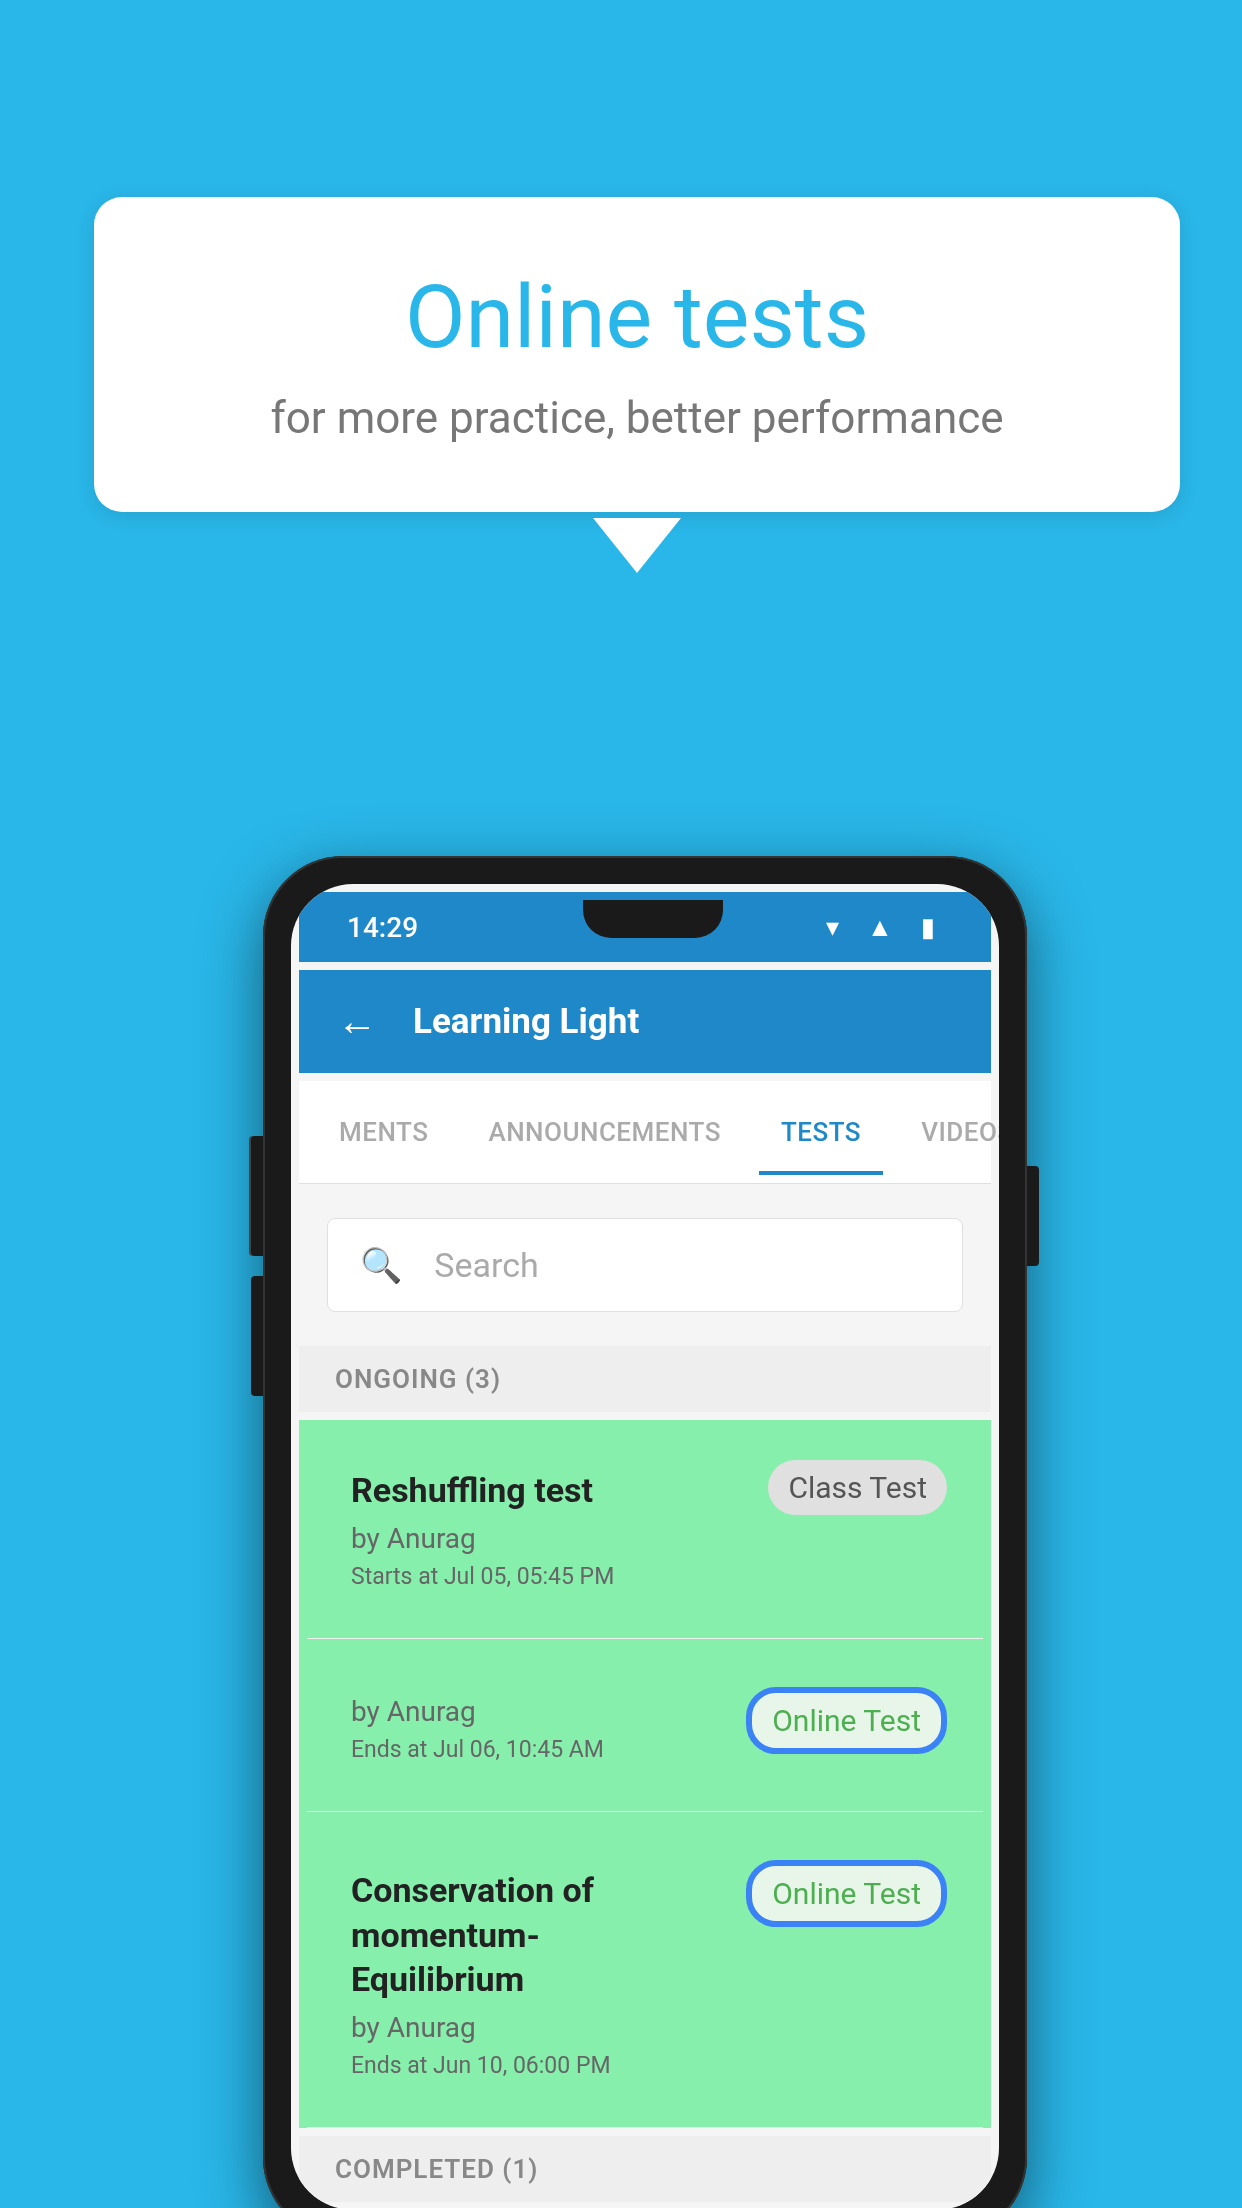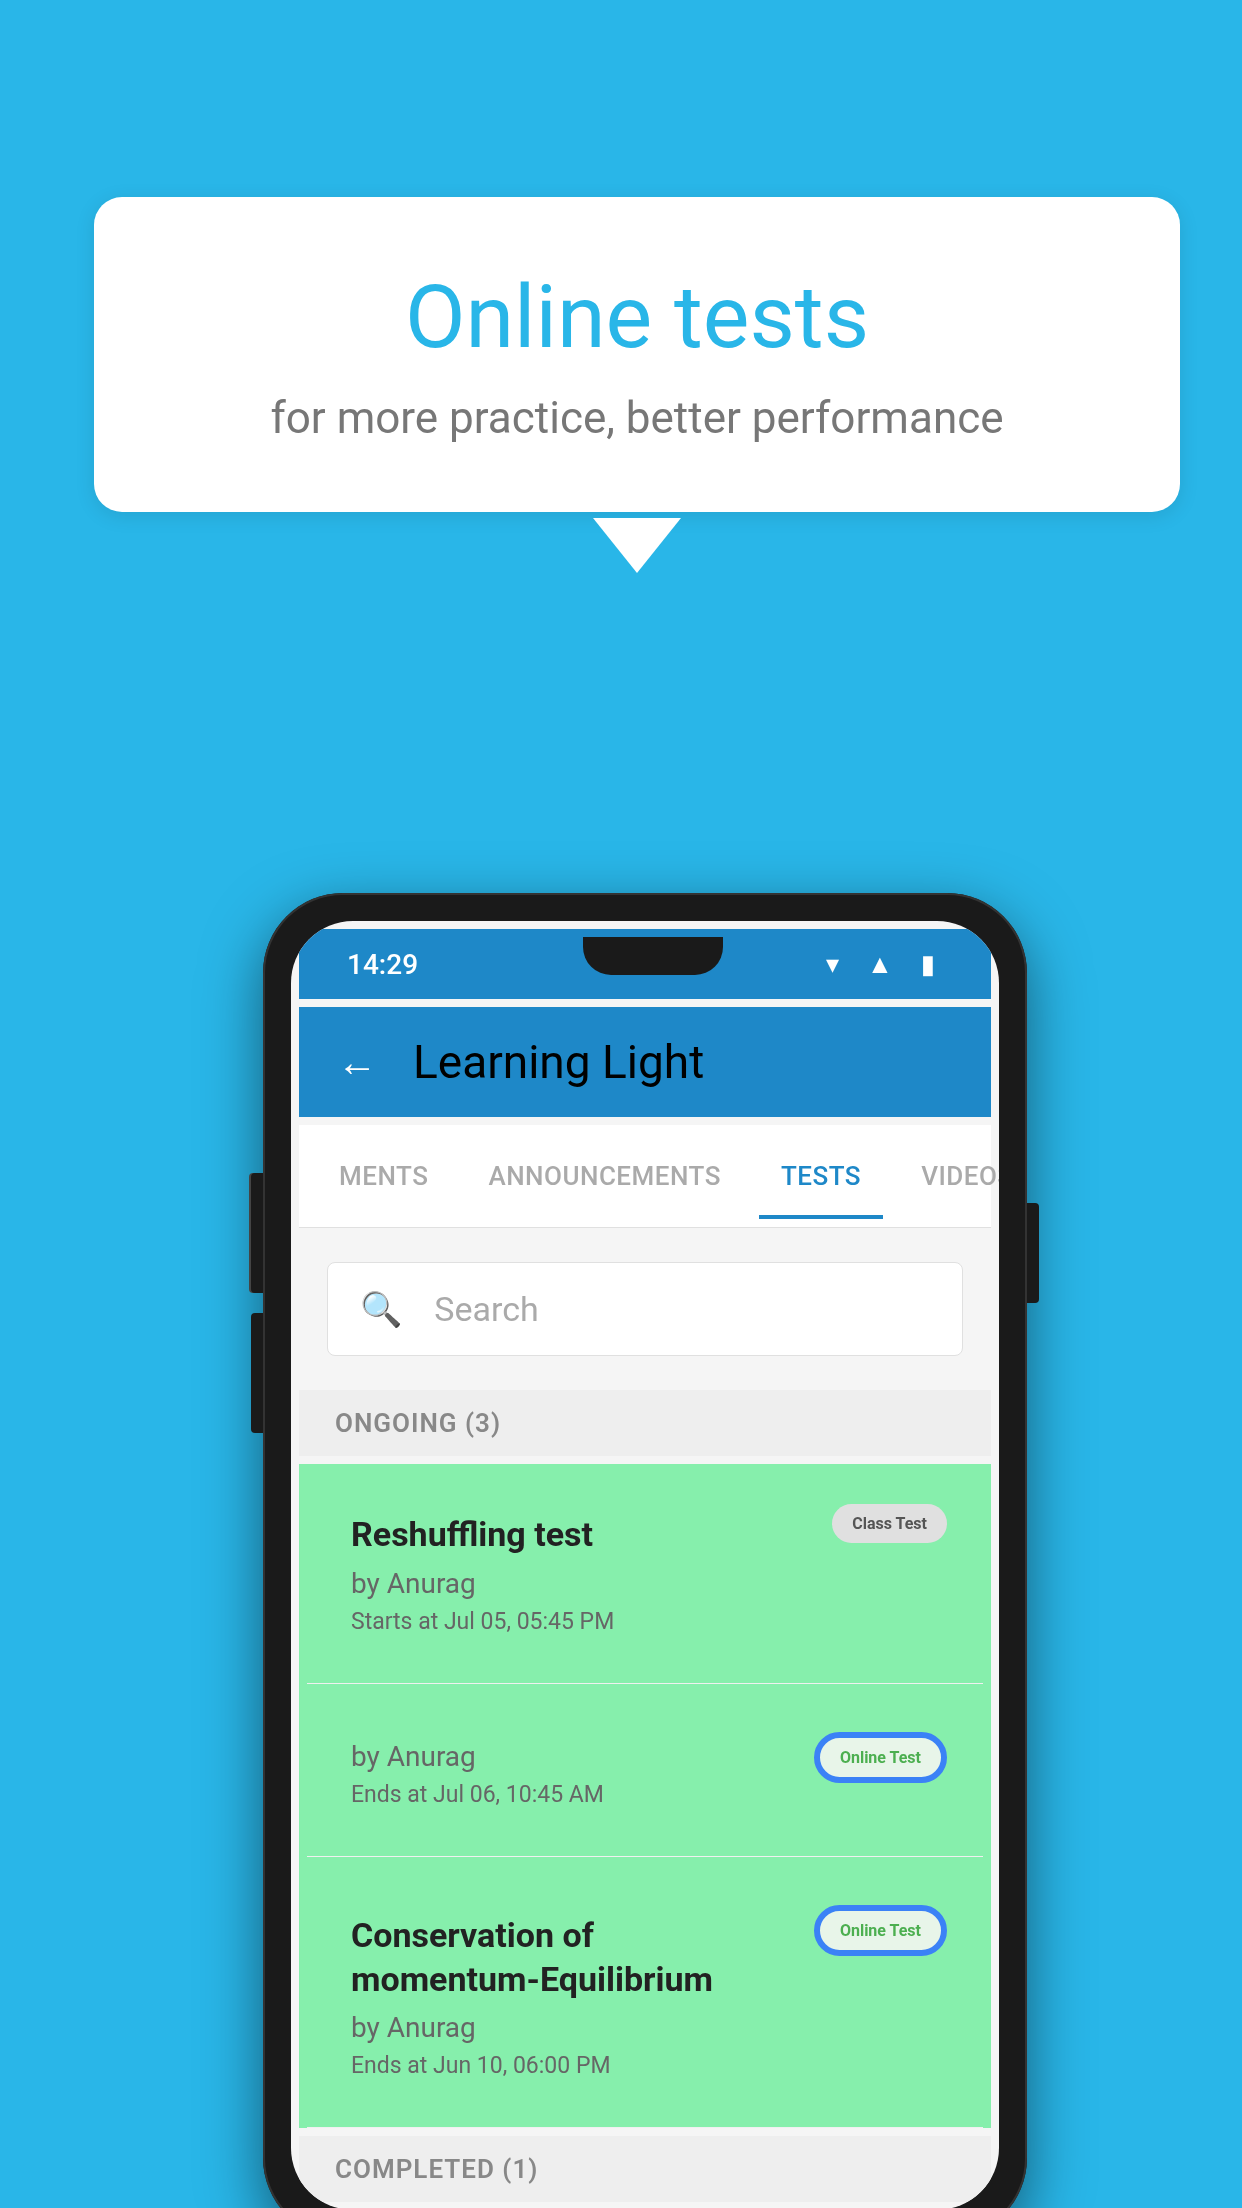--- a/index.html
+++ b/index.html
@@ -155,23 +155,23 @@
       gap: 20px;
     }
 
     .back-arrow {
       color: white;
       font-size: 40px;
       cursor: pointer;
     }
 
     .app-title {
-      color: #000000;
-      font-size: 46px;
-      font-weight: 400;
+      color: #ffffff;
+      font-size: 35px;
+      font-weight: 700;
     }
 
     
     .tabs {
       background: white;
       display: flex;
       border-bottom: 1px solid #e0e0e0;
       padding: 0 10px;
     }
 
@@ -272,22 +272,22 @@
     }
 
     .test-date {
       font-size: 23px;
       color: #666;
     }
 
     .badge {
       padding: 10px 20px;
       border-radius: 30px;
-      font-size: 16px;
-      font-weight: 700;
+      font-size: 30px;
+      font-weight: 400;
       white-space: nowrap;
       flex-shrink: 0;
     }
 
     .badge-gray {
       background: #e0e0e0;
       color: #555;
     }
 
     .badge-green {

